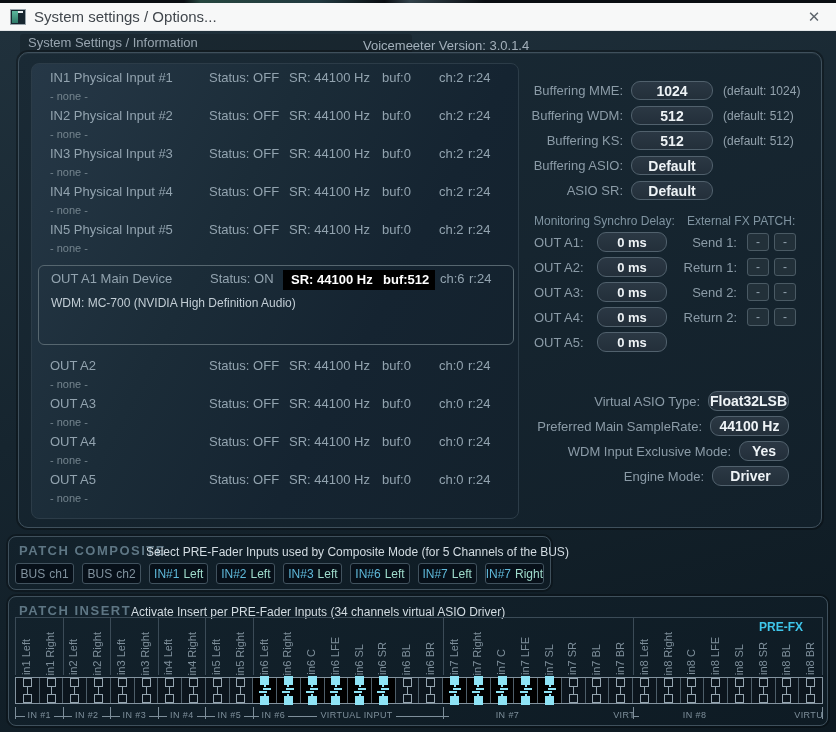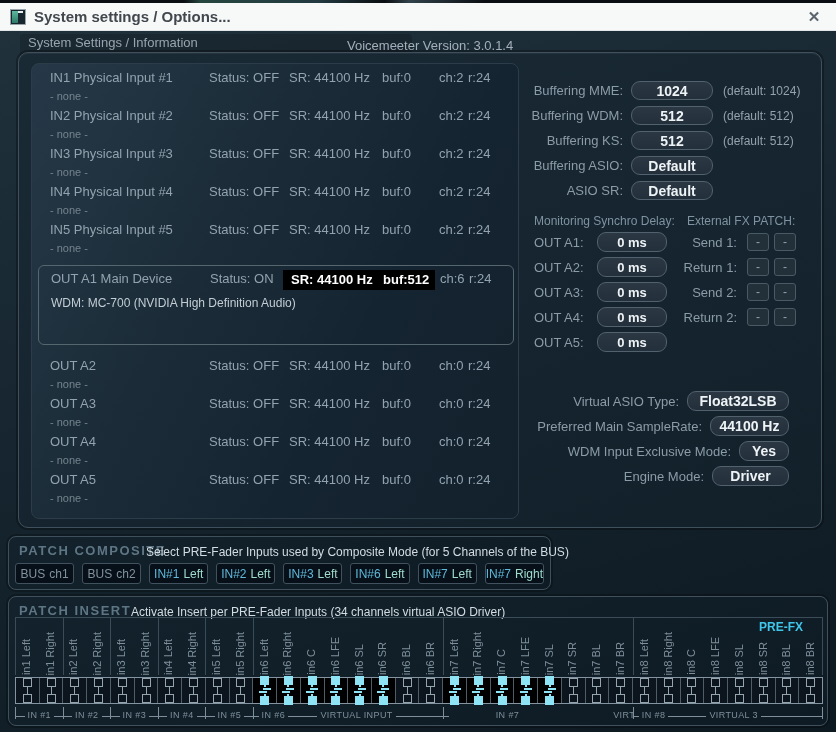--- a/index.html
+++ b/index.html
@@ -7,38 +7,38 @@
   body { font-family:"Liberation Sans", sans-serif; }
   #screen { position:relative; width:836px; height:732px; overflow:hidden;
             background:#0b1218; }
 
   
   #top-strip { position:absolute; left:0; top:0; width:836px; height:3px;
     background:linear-gradient(90deg,#0a0e12 0%,#0a0e12 22%,#26463f 24%,#223a40 38%,#0a0e12 46%,#32424a 49%,#0a0e12 58%,#0a0e12 100%); }
 
   
   #titlebar { position:absolute; left:0; top:3px; width:836px; height:28px;
-    background:#f7f8f8; border-bottom:1px solid #e3e6e8;font-weight:bold; }
+    background:#f7f8f8; border-bottom:1px solid #e3e6e8; }
   .app-icon { position:absolute; left:10px; top:6px; width:16px; height:16px;
     border:1px solid #98a4ab; background:#17262f; }
   .app-icon::before { content:""; position:absolute; left:1px; top:1px; bottom:1px; width:6px;
     background:linear-gradient(180deg,#5cb79d,#2e7a68); }
   .app-icon::after { content:""; position:absolute; right:2px; top:1px; width:5px; height:2px; background:#e8eef0; }
   #win-title { position:absolute; left:34px; top:5px; font-size:15px; color:#41474d; }
   #close-btn { position:absolute; right:11px; top:4px; width:22px; height:20px;
     font-size:15px; color:#5d656c; text-align:center; line-height:20px; cursor:default; }
 
   
   #dialog { position:absolute; left:0; top:31px; width:836px; height:701px;
     background:linear-gradient(165deg,#20313c 0%,#16252f 45%,#0d1921 100%); }
 
   #hdr-tab { position:absolute; left:20px; top:3px; width:392px; height:22px;
     background:rgba(0,0,0,.16); border-radius:3px 3px 0 0; }
   #hdr-tab-label { position:absolute; left:28px; top:4px; font-size:13px; color:#98a5b0; }
-  #hdr-version { position:absolute; left:347px; top:7px; font-size:13px; color:#a3b0bb; }
+  #hdr-version { position:absolute; left:363px; top:7px; font-size:13px; color:#a3b0bb; }
 
   
   #main-panel { position:absolute; left:18px; top:21px; width:804px; height:476px;
     border:1px solid #3f505c; border-radius:10px;
     background:linear-gradient(160deg,#1a2a35,#12202a);
     box-shadow:0 0 0 2px rgba(0,0,0,.28), inset 0 1px 0 rgba(255,255,255,.05); }
 
   
   #left-panel { position:absolute; left:12px; top:10px; width:488px; height:456px;
     border:1px solid #2c3c48; border-radius:8px;
@@ -136,21 +136,21 @@
   .tg.off .sq { border:1px solid #95a5b0; }
   .tg.off .link { width:1px; height:7px; background:#95a5b0; }
   .tg.on .sq { background:#8ee3f5; }
   .tg.on .stub { width:2px; height:2px; background:#8ee3f5; }
   .tg.on .tick { width:8px; height:2px; background:#8ee3f5; margin:1px 0; }
   .tg.on .t1 { transform:translateX(2px); }
   .tg.on .t2 { transform:translateX(-2px); margin-top:0; }
 
   #ch-groups { position:relative; top:5px; display:flex; height:12px; }
   .grp { border-left:1px solid #7e8f9b; display:flex; align-items:flex-end; overflow:hidden; }
-  .grp:last-child { border-right:1px solid #7e8f9b; }
+  .grp:last-child { border-right:1px solid #7e8f9b;gap:41px; }
   .gl { height:1px; background:#7e8f9b; margin-bottom:2px; flex:1; }
   .gl.short { flex:0 0 5px; }
   .gl.wide { flex:1.6; }
   .grp .gname, .grp .gsuffix { font-size:9px; letter-spacing:.4px; color:#7e8f9b;
     line-height:10px; padding:0 3px; white-space:nowrap; transform:translateY(1px); }
 </style>
 </head>
 <body>
 
 <div id="screen">
@@ -343,21 +343,21 @@
           <div class="fx-row">
             <span class="lbl">Return 2:</span>
             <div class="dash-btn">-</div>
             <div class="dash-btn">-</div>
           </div>
         </div>
 
       <div id="set-rows">
           <div class="set-row">
             <span class="lbl">Virtual ASIO Type:</span>
-            <div class="val-btn" style="width: 102px;">Float32LSB</div>
+            <div class="val-btn" style="width: 81px;">Float32LSB</div>
           </div>
           <div class="set-row">
             <span class="lbl">Preferred Main SampleRate:</span>
             <div class="val-btn" style="width: 79px;">44100 Hz</div>
           </div>
           <div class="set-row">
             <span class="lbl">WDM Input Exclusive Mode:</span>
             <div class="val-btn" style="width: 50px;">Yes</div>
           </div>
           <div class="set-row">

